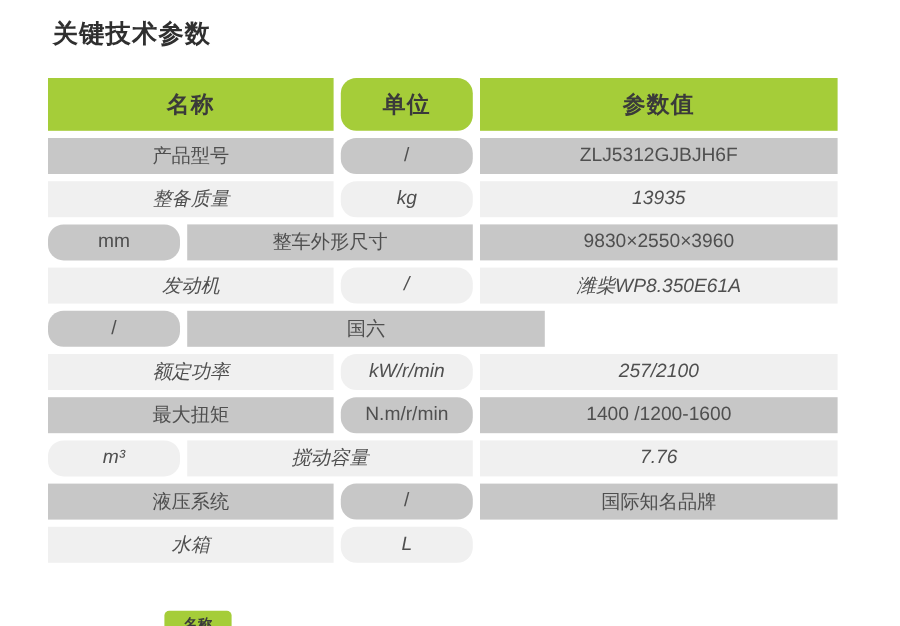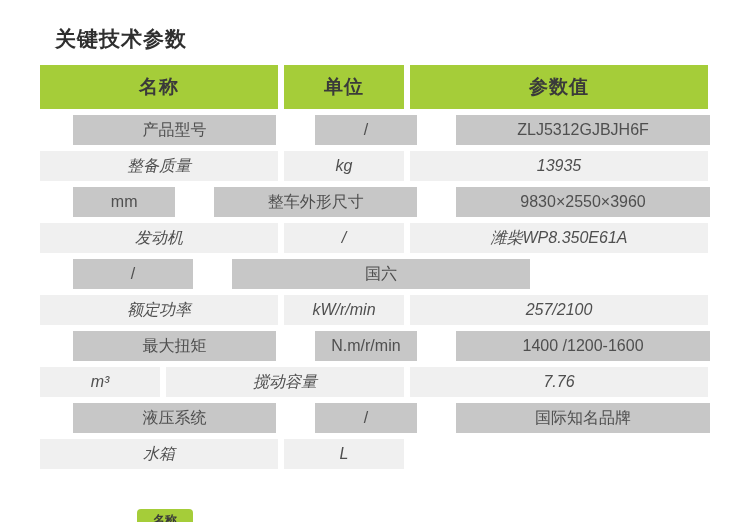--- a/index.html
+++ b/index.html
@@ -8,21 +8,21 @@
     width: 750px;
     height: 522px;
     background: #ffffff;
     overflow: hidden;
     font-family: "Liberation Sans", "DejaVu Sans", sans-serif;
   }
   .title {
     position: absolute;
     left: 44px;
     top: 14px;
-    margin: 11px;
+    margin: 0;
     font-size: 21px;
     font-weight: bold;
     color: #2f2f2f;
     letter-spacing: 1px;
   }
   .spec-table {
     position: absolute;
     left: 40px;
     top: 65px;
     width: 670px;
@@ -36,34 +36,34 @@
   .row.body-row { height: 30px; }
   .cell {
     display: flex;
     align-items: center;
     justify-content: center;
     box-sizing: border-box;
     overflow: hidden;
     white-space: nowrap;
   }
   .c1 { width: 238px; }
-  .c2 { width: 120px; }
+  .c2 { width: 110px; border-radius: 13px; }
   .c3 { width: 298px; text-align: right; }
   .header .cell {
     background: #a5cd39;
     font-size: 19px;
     font-weight: bold;
     color: #3a3a3a;
     letter-spacing: 1px;
   }
   .body-row .cell {
     font-size: 16px;
     color: #4f4f4f;
   }
-  .row.dark .cell  { background: #c7c7c7; margin-left: 33px; }
+  .row.dark .cell  { background: #c7c7c7; }
   .row.light .cell { background: #f0f0f0; font-style: italic; }
   .next-table-fragment {
     position: absolute;
     left: 137px;
     top: 509px;
     width: 56px;
     height: 22px;
     background: #a5cd39;
     border-radius: 4px 4px 0 0;
     display: flex;

